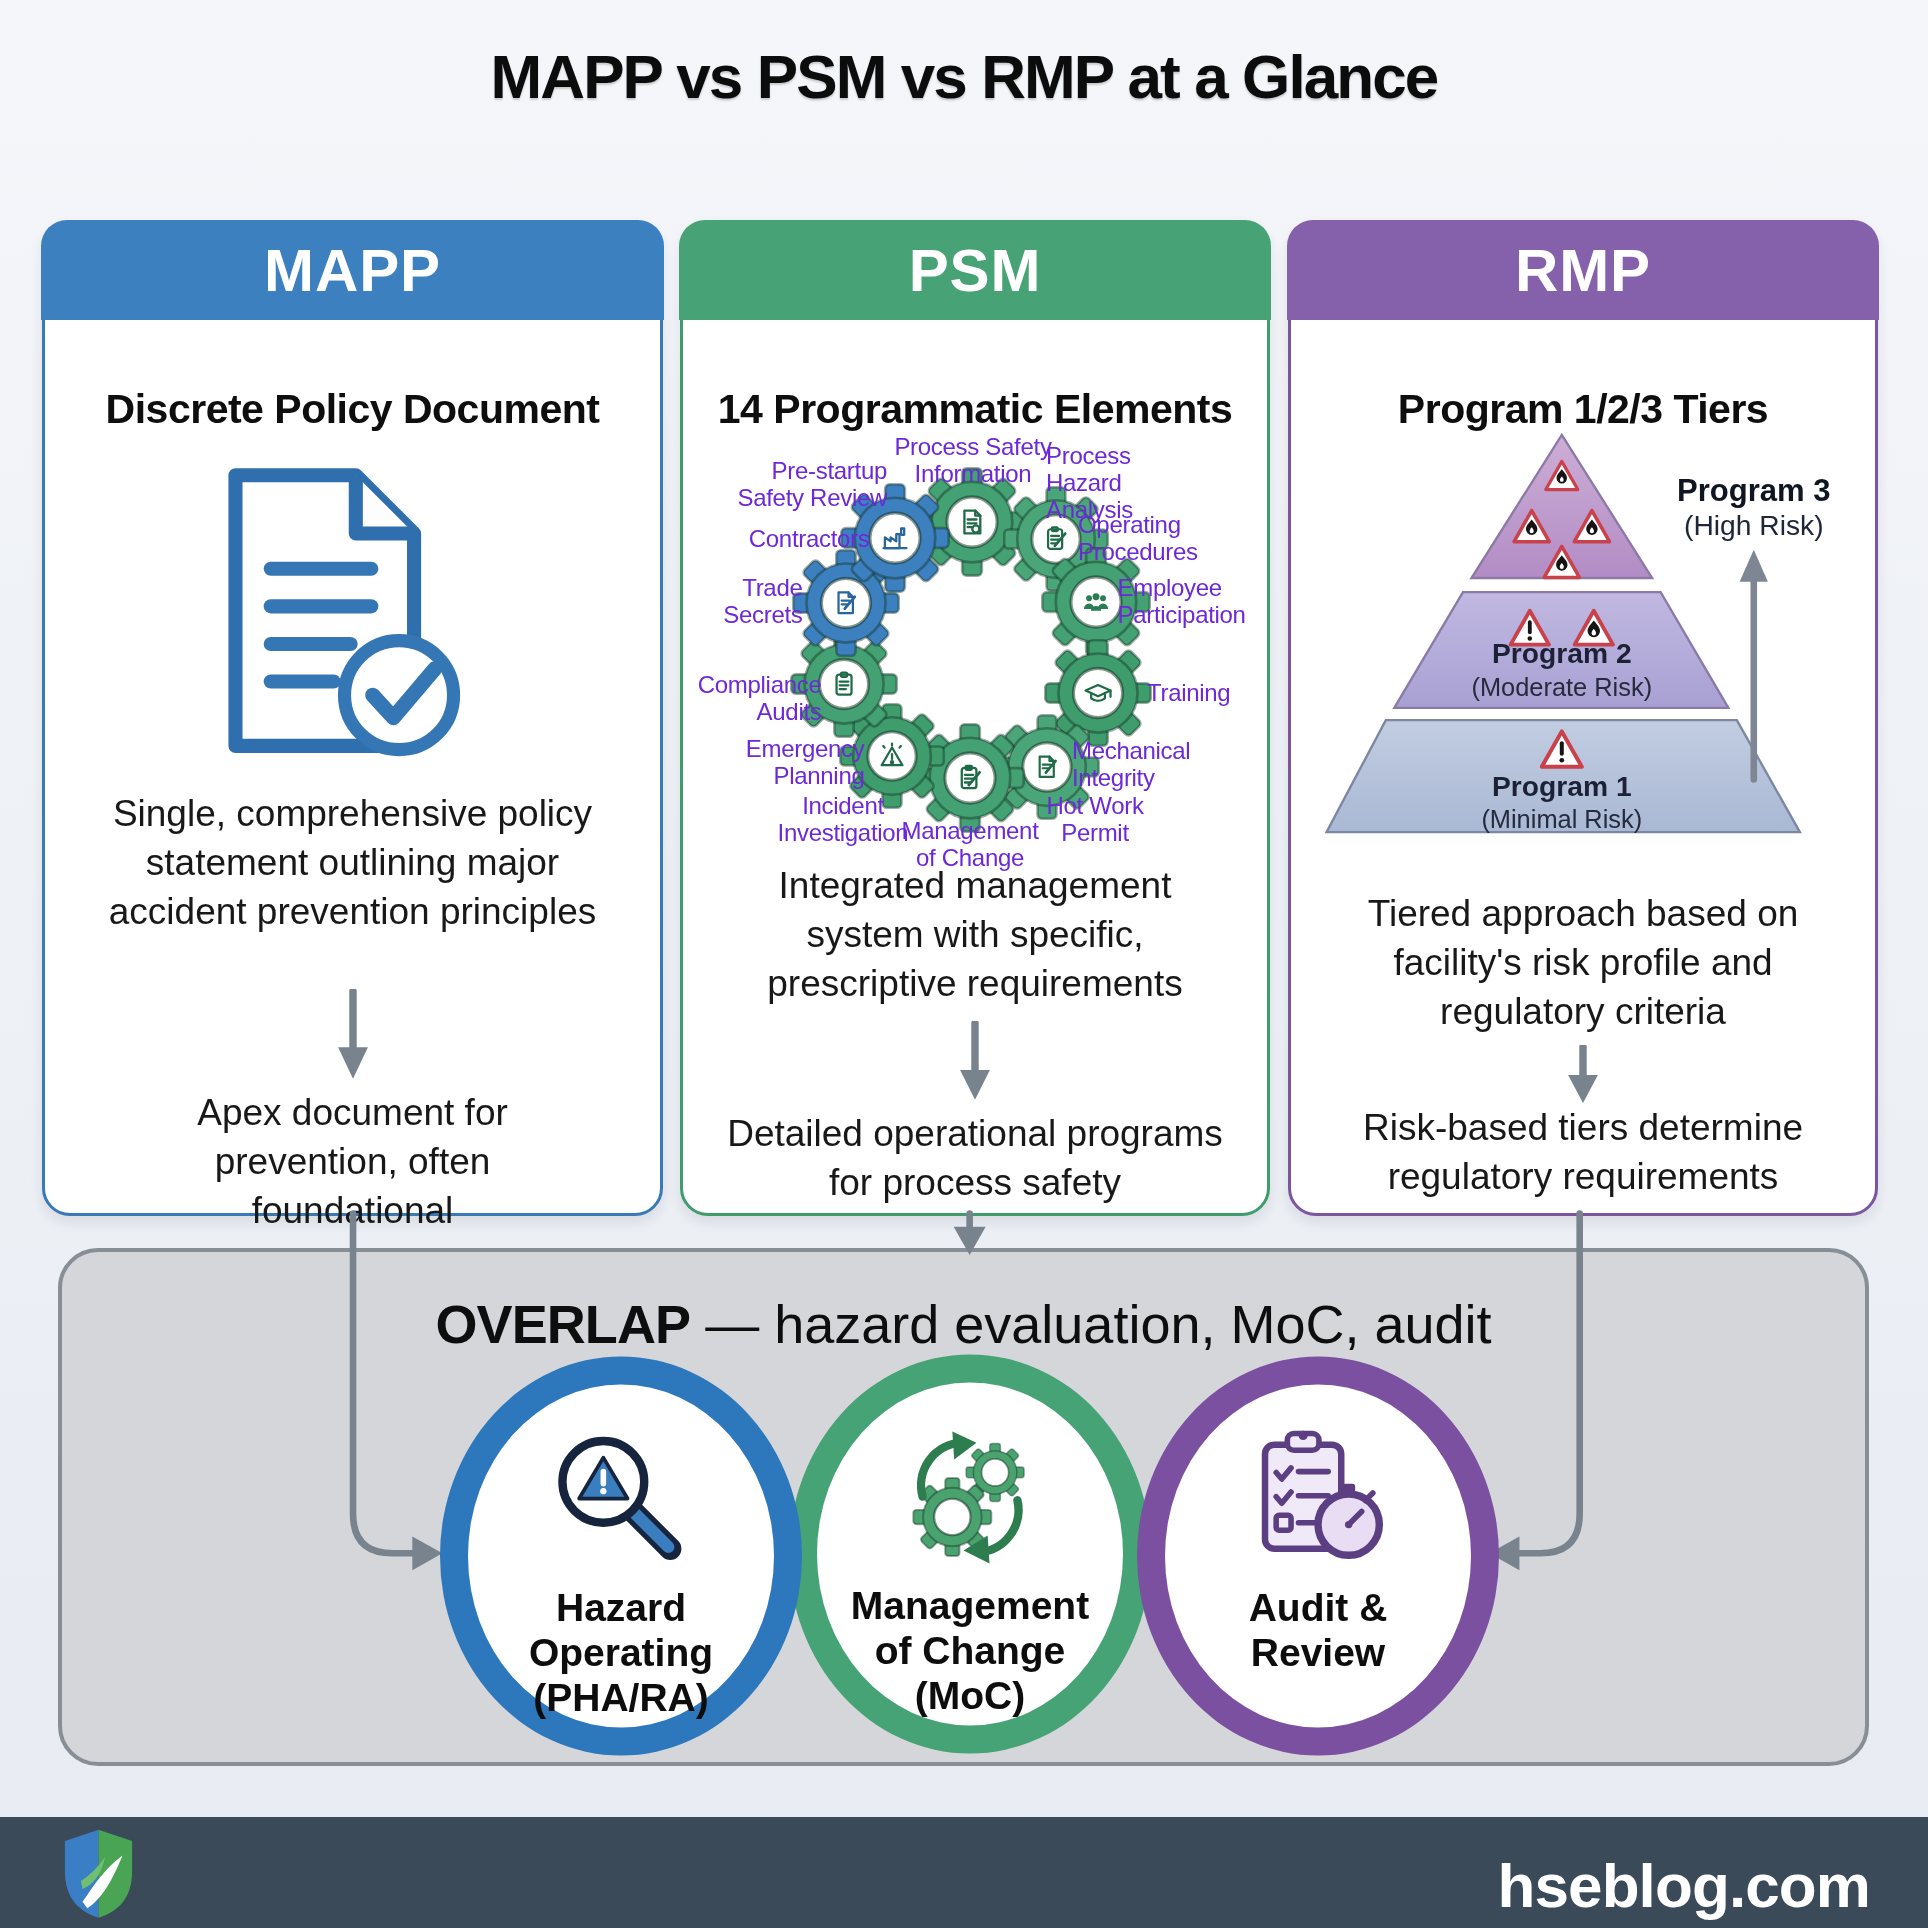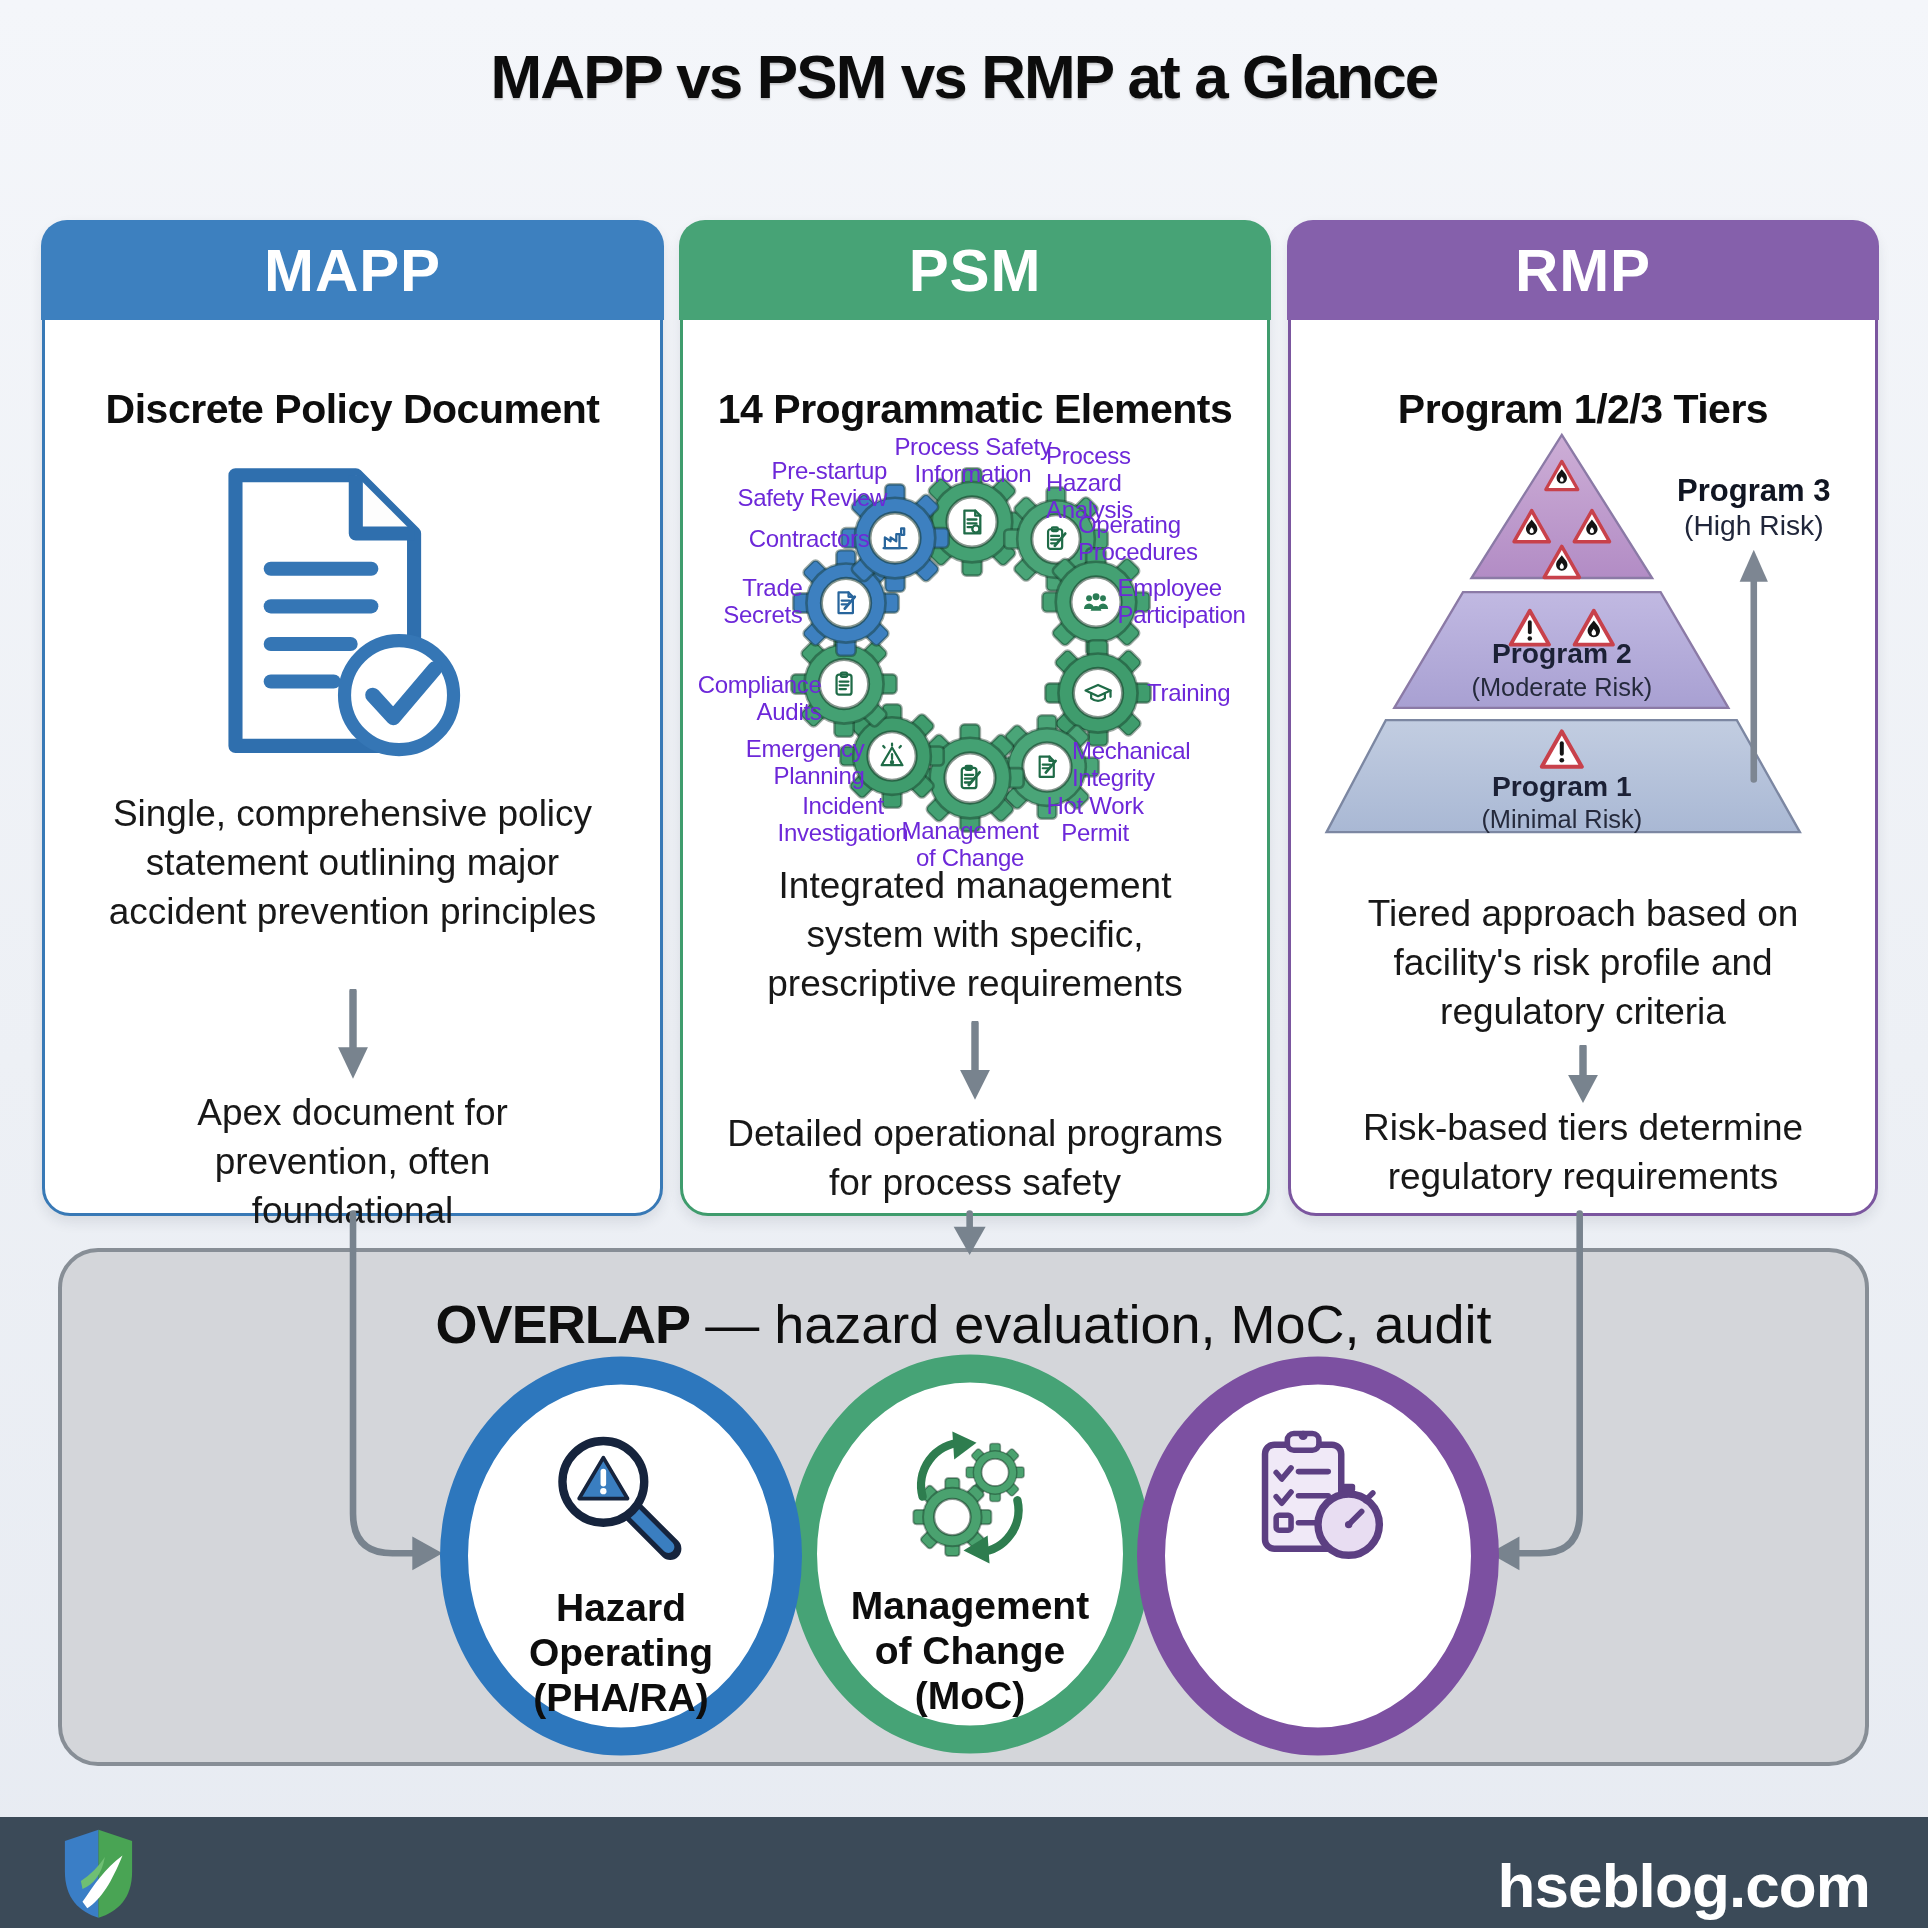--- a/index.html
+++ b/index.html
@@ -349,20 +349,21 @@
         <path d="M64,81 h32" stroke="#5c3f82" stroke-width="6" stroke-linecap="round"></path>
         <rect x="40" y="102" width="16" height="16" rx="3" fill="none" stroke="#5c3f82" stroke-width="6"></rect>
         <path d="M64,110 h28" stroke="#5c3f82" stroke-width="6" stroke-linecap="round"></path>
         <circle cx="118" cy="112" r="33" fill="#e8ddf2" stroke="#5c3f82" stroke-width="8"></circle>
         <rect x="111" y="68" width="14" height="9" rx="3" fill="#5c3f82"></rect>
         <path d="M136,86 l8,-8" stroke="#5c3f82" stroke-width="6" stroke-linecap="round"></path>
         <path d="M118,112 L132,98" stroke="#5c3f82" stroke-width="6" stroke-linecap="round"></path>
         <circle cx="118" cy="112" r="4" fill="#5c3f82"></circle>
       </svg>
     </div>
+    <div class="ring-label">Audit &amp; Review</div>
   </div>
 
   <div class="footer">
     <svg class="logo" viewBox="0 0 100 120" width="81" height="96">
       <path d="M50,6 L8,20 V58 C8,92 26,108 50,116 z" fill="#3a7ec6"></path>
       <path d="M50,6 L92,20 V58 C92,92 74,108 50,116 z" fill="#49a454"></path>
       <path d="M30,96 C45,74 58,54 80,38 C66,72 54,92 36,104 z" fill="#ffffff"></path>
       <path d="M28,70 C40,62 50,52 58,40 C54,62 44,74 30,80 z" fill="#6fbf73"></path>
     </svg>
     <div class="site">hseblog.com</div>

